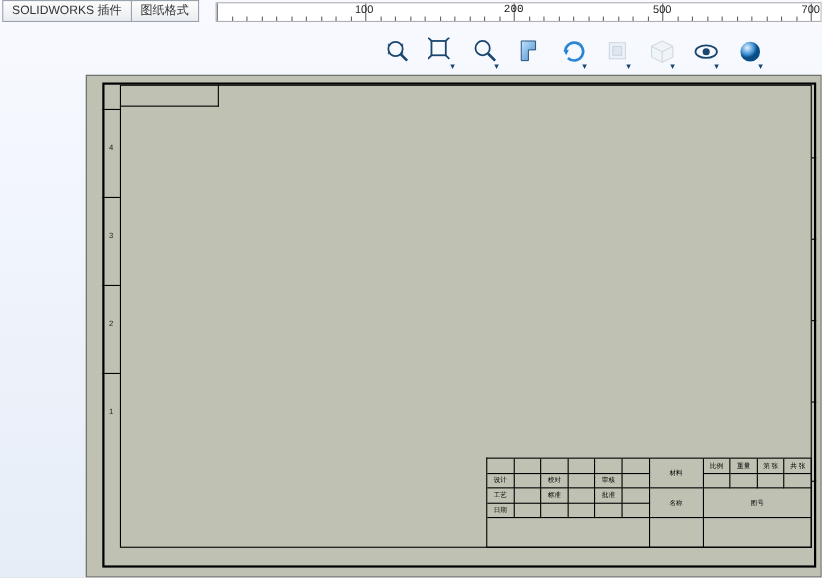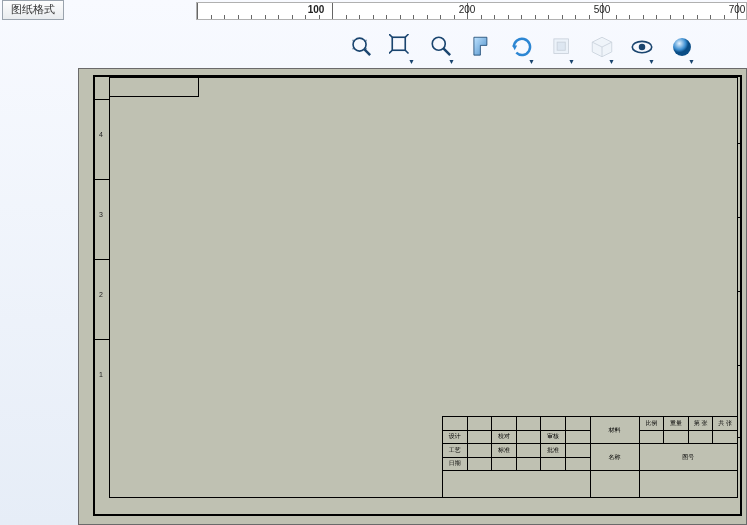--- a/index.html
+++ b/index.html
@@ -161,20 +161,21 @@
   .rm-tick {
     position:absolute;
     right:4px; width:4px; height:0;
     border-top:1px solid #000;
   }
 </style>
 </head>
 <body>
 
 <div class="tab-row">
+  <div class="tab">SOLIDWORKS 插件</div>
   <div class="tab">图纸格式</div>
 </div>
 
 <div class="ruler">
   <div class="ruler-inner" id="ruler-inner">
       <div class="ruler-tick " style="left: 0px;"></div>
       <div class="ruler-tick small" style="left: 13.5px;"></div>
       <div class="ruler-tick small" style="left: 27px;"></div>
       <div class="ruler-tick small" style="left: 40.5px;"></div>
       <div class="ruler-tick small" style="left: 54px;"></div>
@@ -207,22 +208,22 @@
       <div class="ruler-tick small" style="left: 418.5px;"></div>
       <div class="ruler-tick small" style="left: 432px;"></div>
       <div class="ruler-tick small" style="left: 445.5px;"></div>
       <div class="ruler-tick small" style="left: 459px;"></div>
       <div class="ruler-tick small" style="left: 472.5px;"></div>
       <div class="ruler-tick small" style="left: 486px;"></div>
       <div class="ruler-tick small" style="left: 499.5px;"></div>
       <div class="ruler-tick small" style="left: 513px;"></div>
       <div class="ruler-tick small" style="left: 526.5px;"></div>
       <div class="ruler-tick " style="left: 540px;"></div>
-      <div class="ruler-label" style="left: 119px; font-weight: bold;">100</div>
-      <div class="ruler-label" style="left: 270px;">200</div>
+      <div class="ruler-label" style="left: 134px;">100</div>
+      <div class="ruler-label" style="left: 270px; font-family: Liberation Mono, monospace;">200</div>
       <div class="ruler-label" style="left: 405px;">500</div>
       <div class="ruler-label" style="left: 540px;">700</div>
     </div>
 </div>
 
 <div class="toolbar" id="toolbar">
     <div class="tool-btn" title="Zoom to Fit">
       <span><svg width="26" height="26" viewBox="0 0 32 32">
           <circle cx="13" cy="13" r="8" fill="none" stroke="#1a456f" stroke-width="2"></circle>
           <line x1="19" y1="19" x2="26" y2="26" stroke="#1a456f" stroke-width="3"></line>

